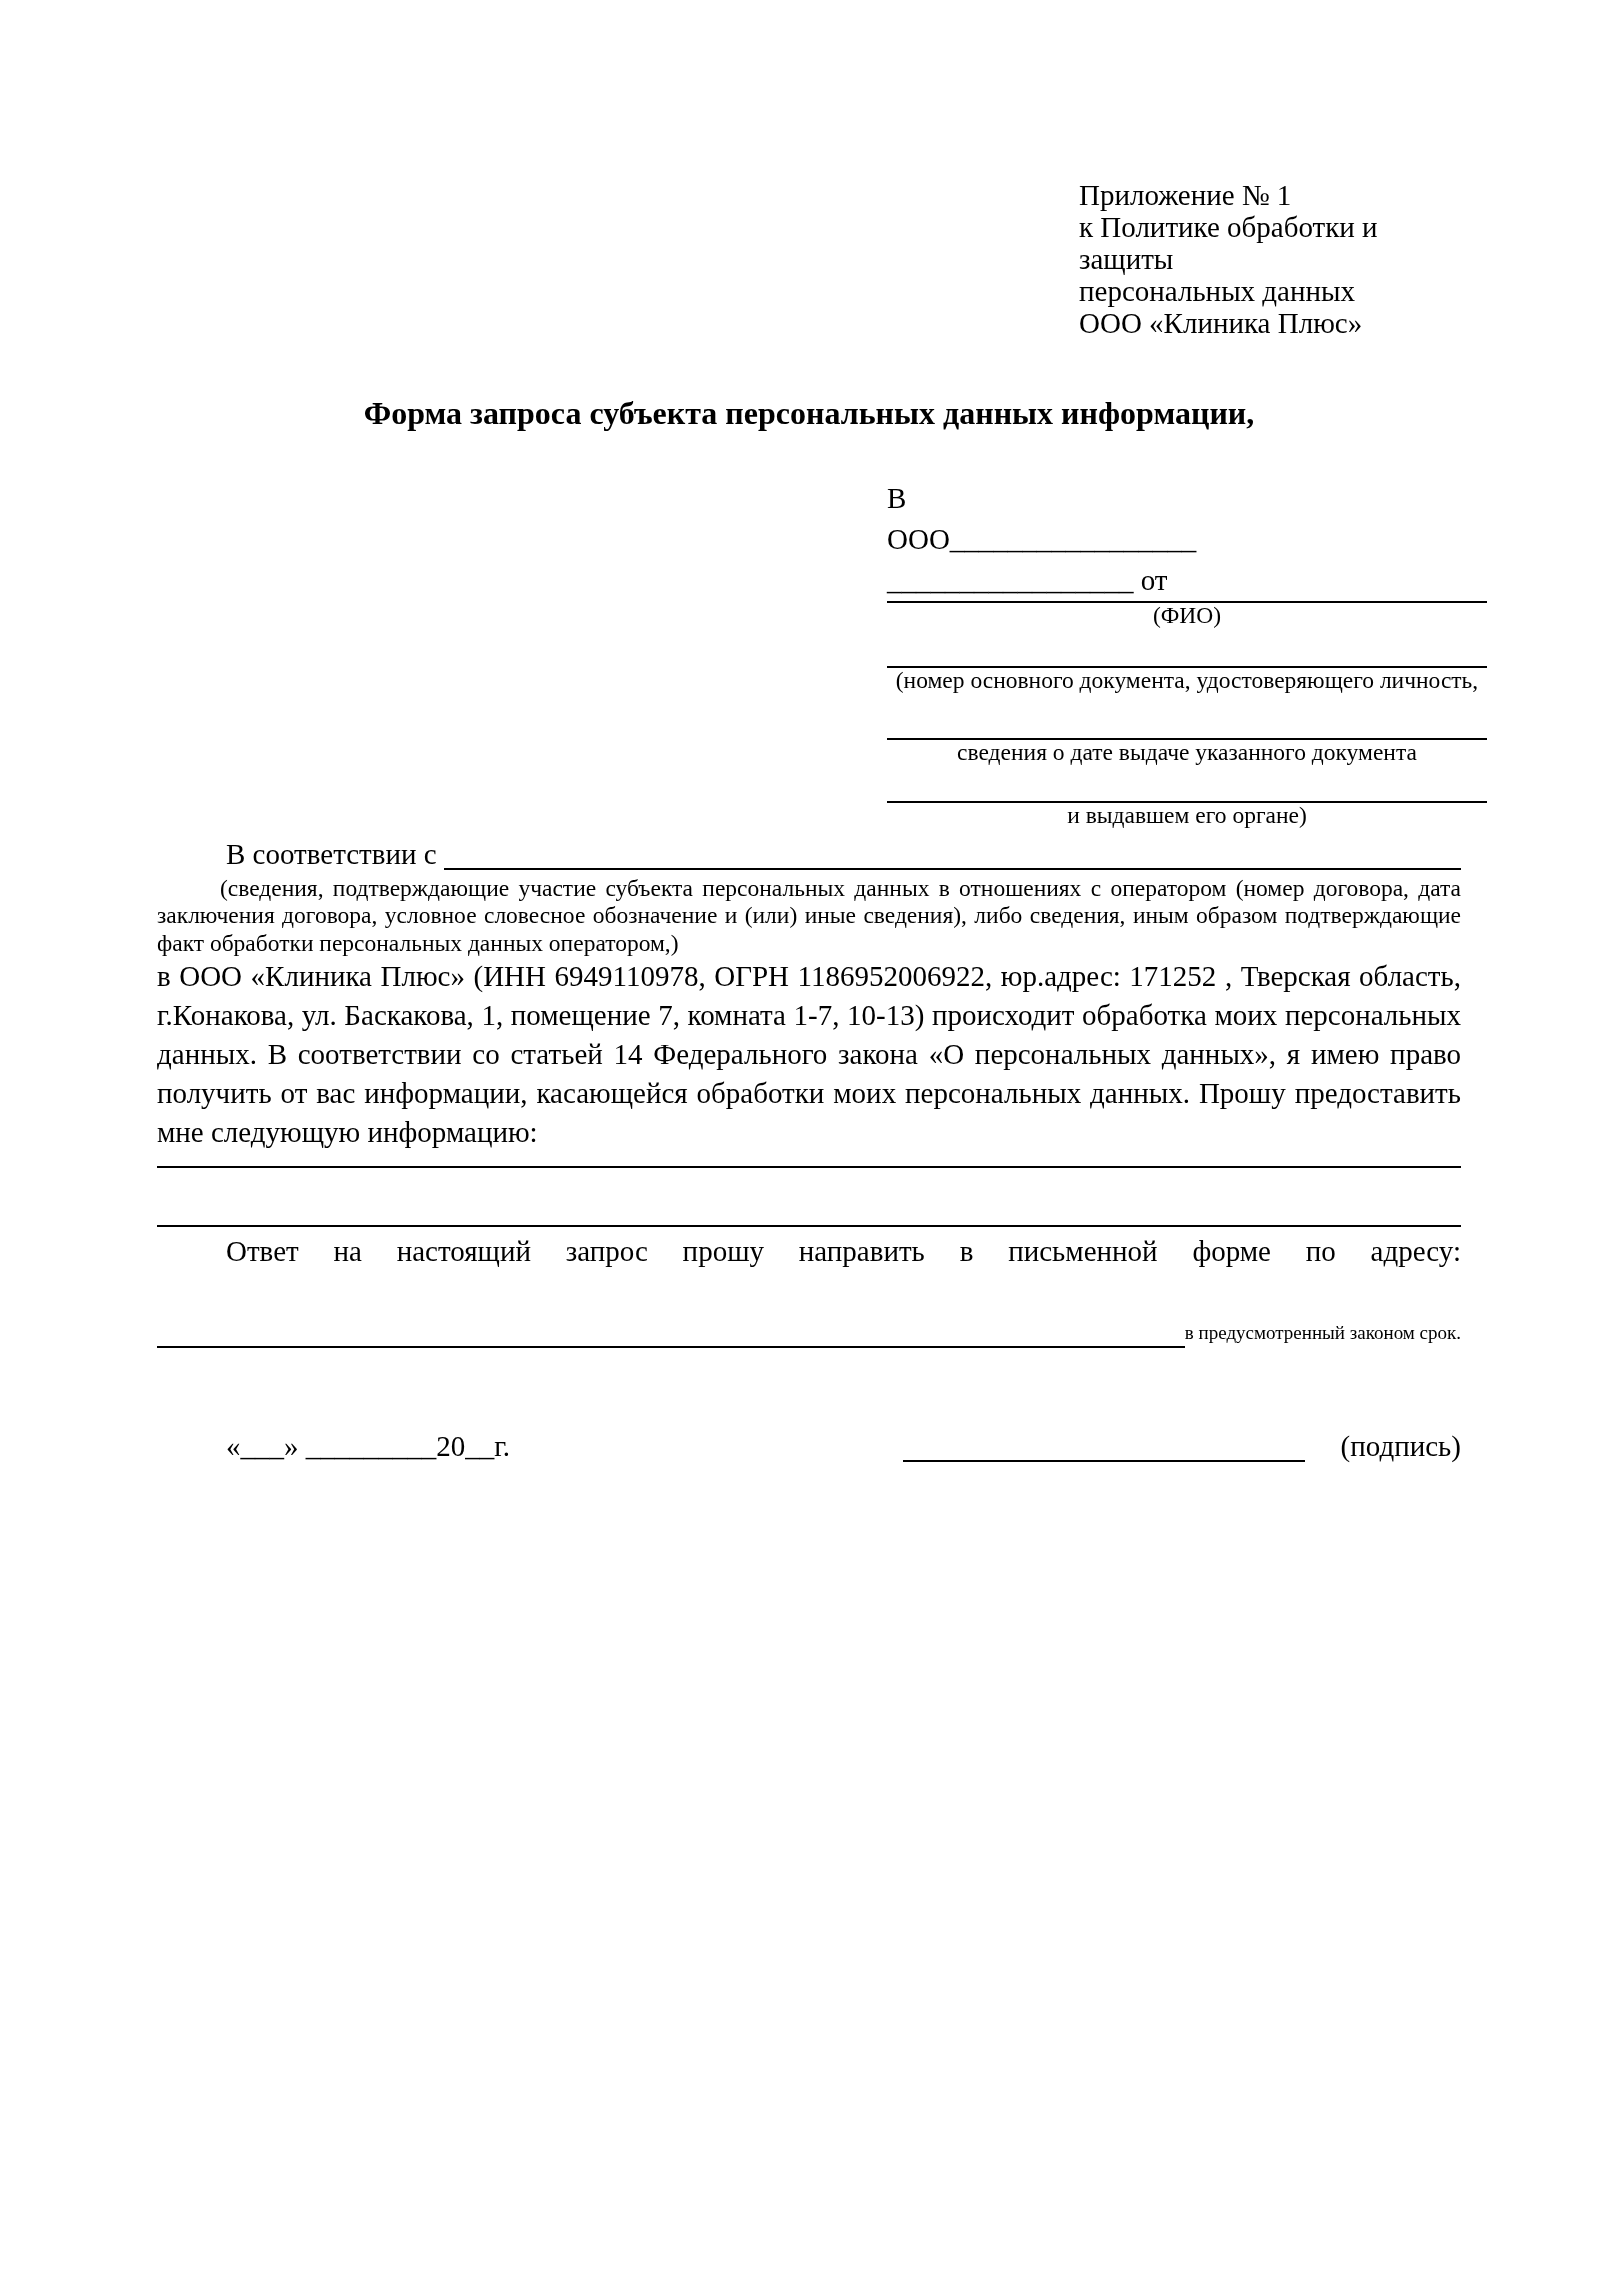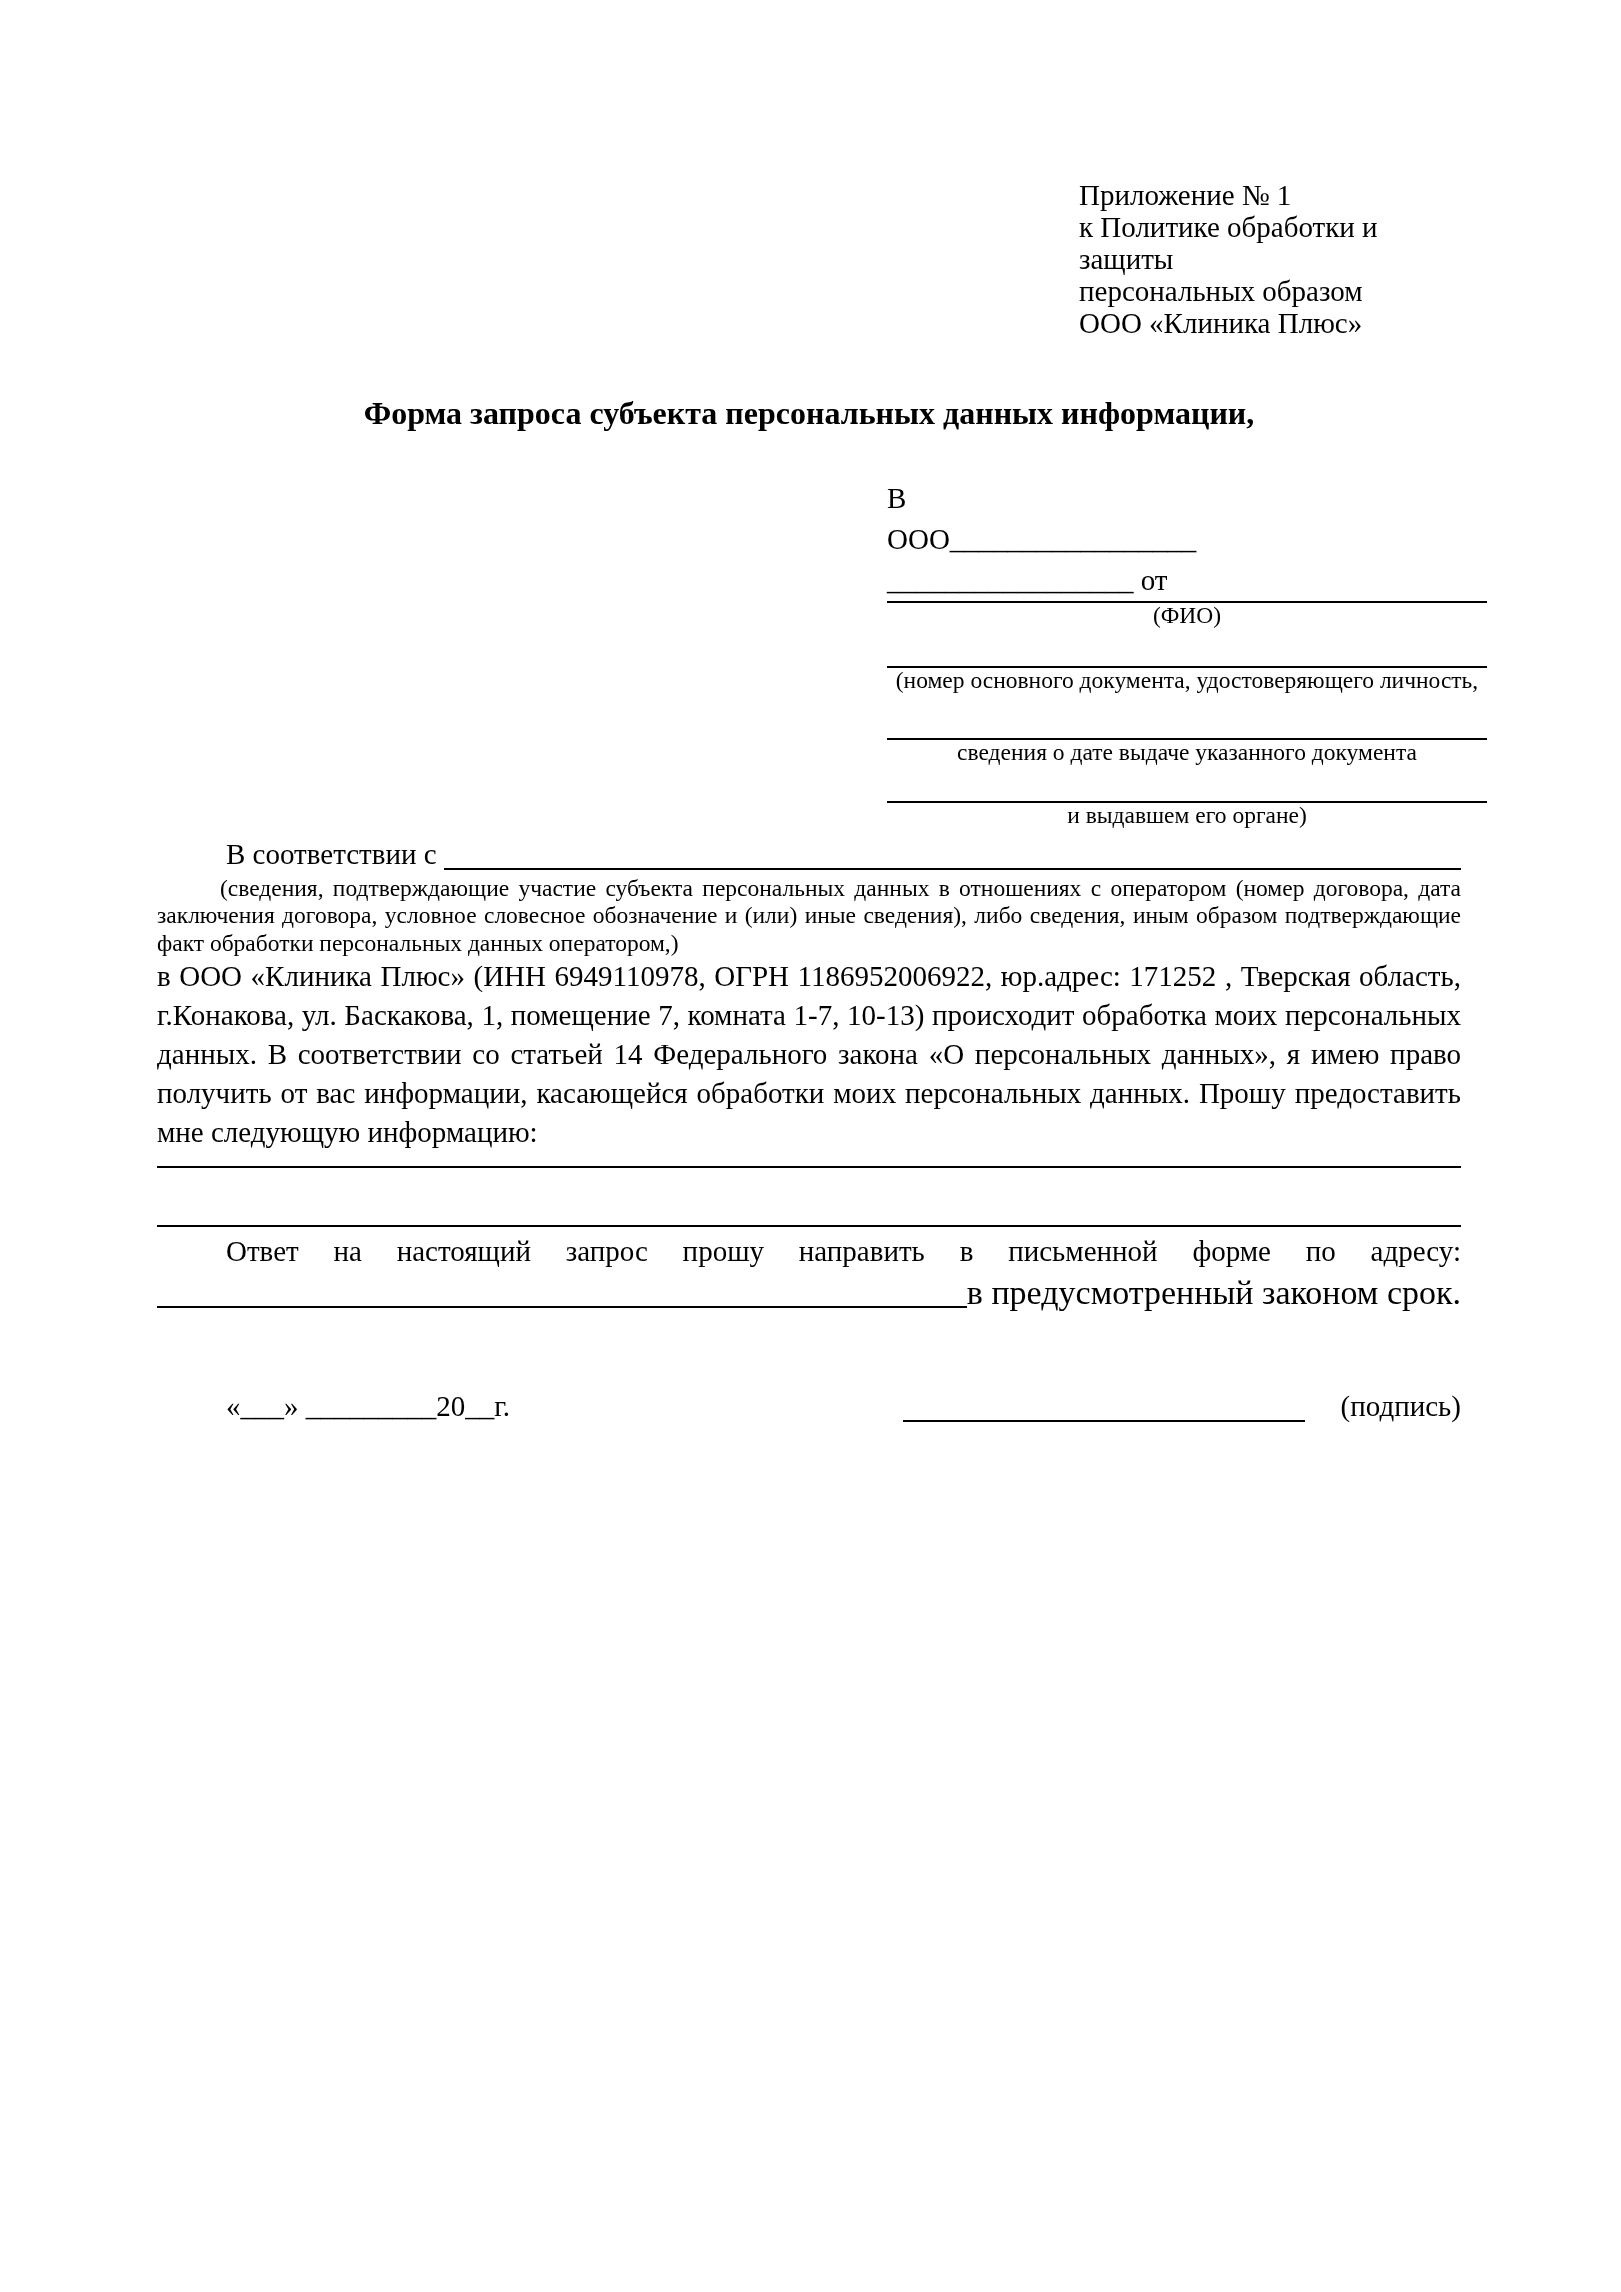--- a/index.html
+++ b/index.html
@@ -114,22 +114,23 @@
   .response-line1 {
     margin-top: 3.9px;
     font-size: 29px;
     line-height: 41px;
     text-align: justify;
     text-align-last: justify;
     text-indent: 69px;
   }
   .response-line2 {
     display: flex;
-    font-size: 34px;
-    line-height: 41px;
+    font-size: 19px;
+    line-height: 41px;
+    margin-top: 40px;
   }
   .addr-fill {
     flex: 1;
     border-bottom: 2px solid #000000;
     margin-bottom: 4.9px;
   }
 
   .signoff {
     display: flex;
     align-items: flex-end;
@@ -152,21 +153,21 @@
 </style>
 </head>
 <body>
 
 <div class="page">
   <div class="content">
 
     <div class="appendix">
       <div>Приложение № 1</div>
       <div>к Политике обработки и защиты</div>
-      <div>персональных образом</div>
+      <div>персональных данных</div>
       <div>ООО «Клиника Плюс»</div>
     </div>
 
     <div class="title">
       <div>Форма запроса субъекта персональных данных информации,</div>
     </div>
 
     <div class="addressee">
       <div class="a-line">В</div>
       <div class="a-line">ООО_________________</div>

